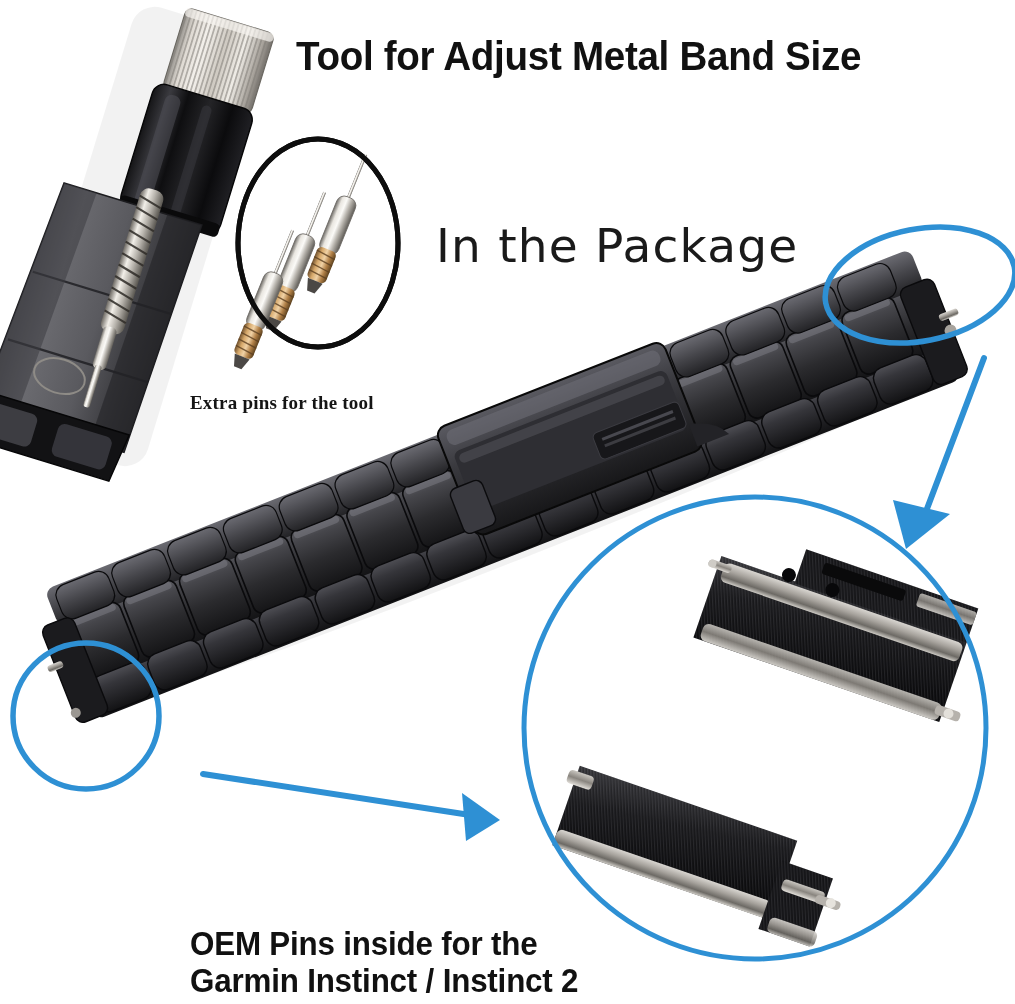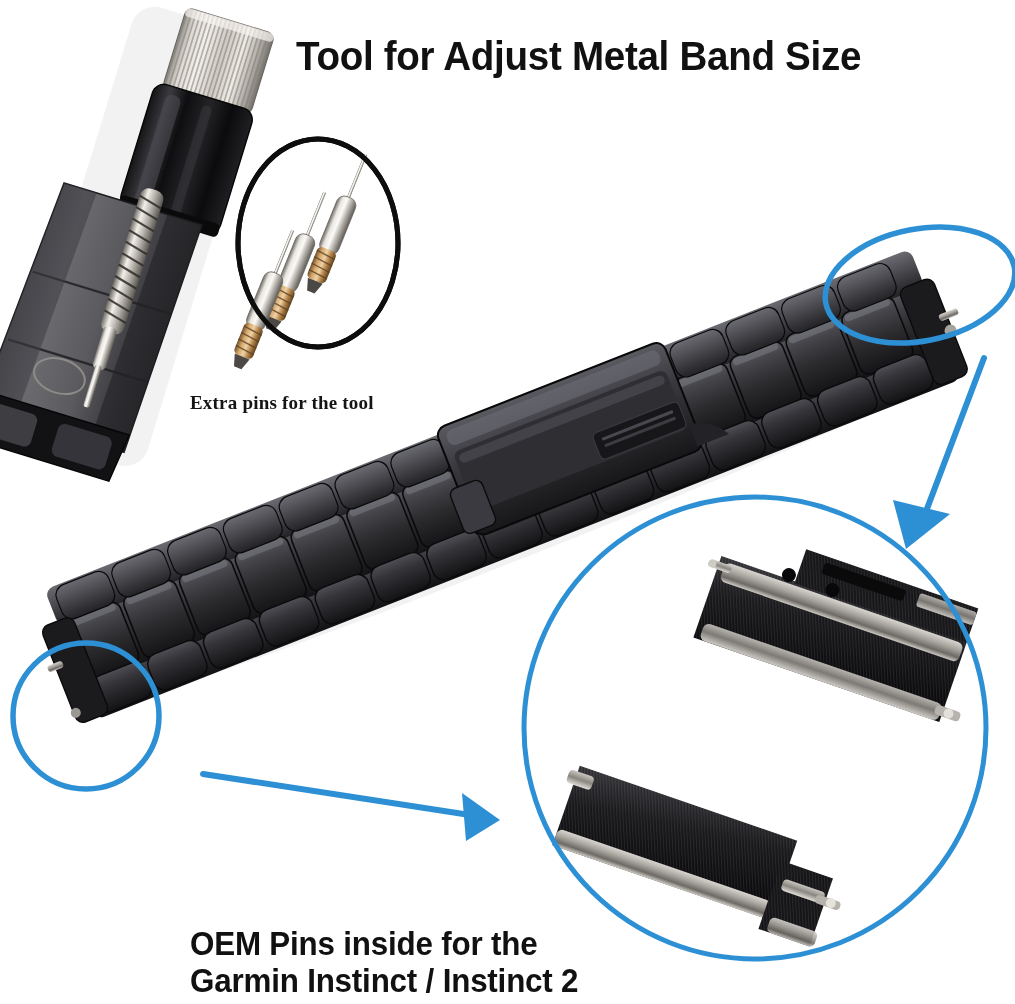--- a/index.html
+++ b/index.html
@@ -408,20 +408,21 @@
 
       <g>
         <path d="M203 774 L470 815" stroke="#2E90D4" stroke-width="6" stroke-linecap="round" fill="none"></path>
         <path d="M500 820 L462 793 L466 841 Z" fill="#2E90D4"></path>
       </g>
     </g>
   </svg>
 
   <div class="title-main">Tool for Adjust Metal Band Size</div>
 
+  <div class="title-pkg">In the Package</div>
 
   <div class="cap-pins">Extra pins for the tool</div>
 
   <div class="cap-bottom">
     <div>OEM Pins inside for the</div>
     <div>Garmin Instinct / Instinct 2</div>
   </div>
 
 </div>
 

